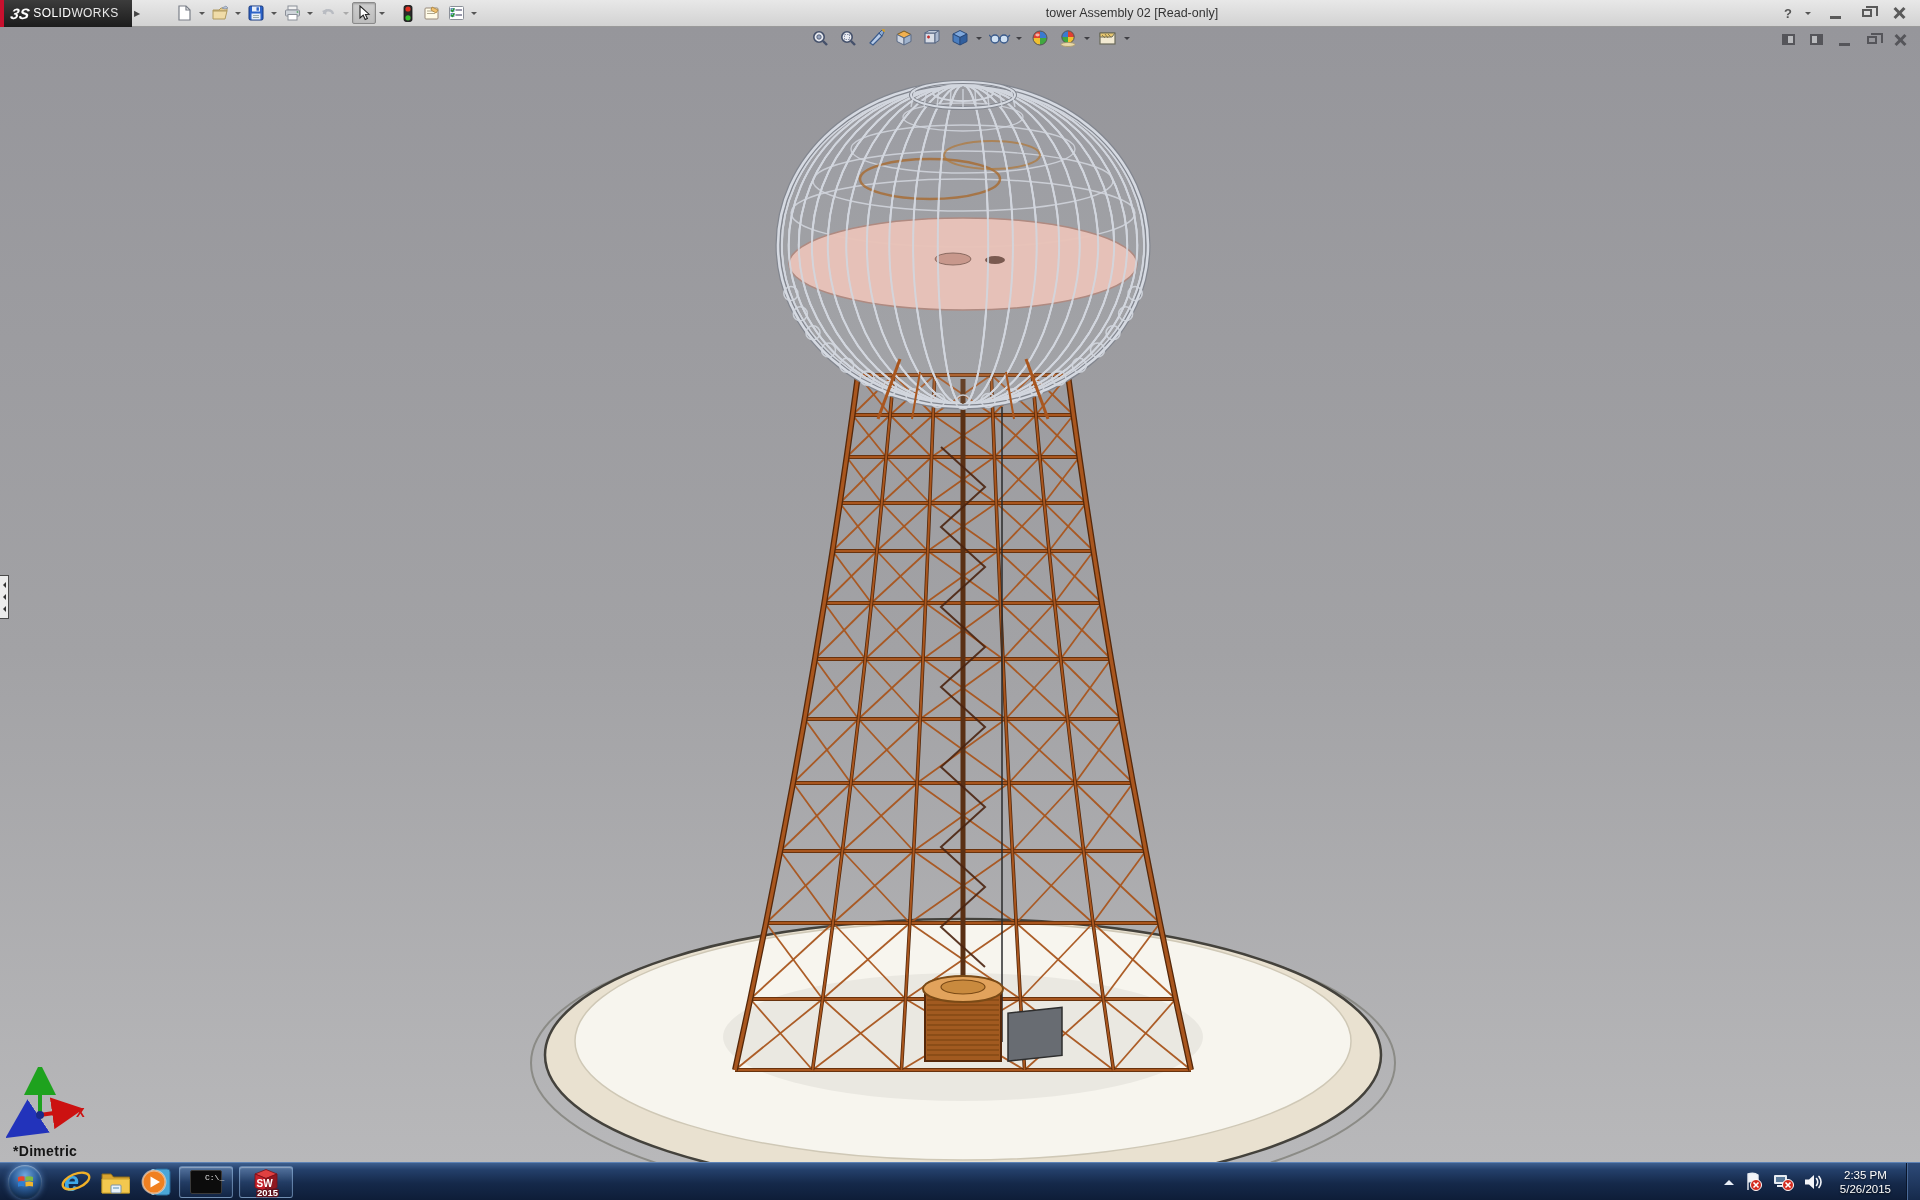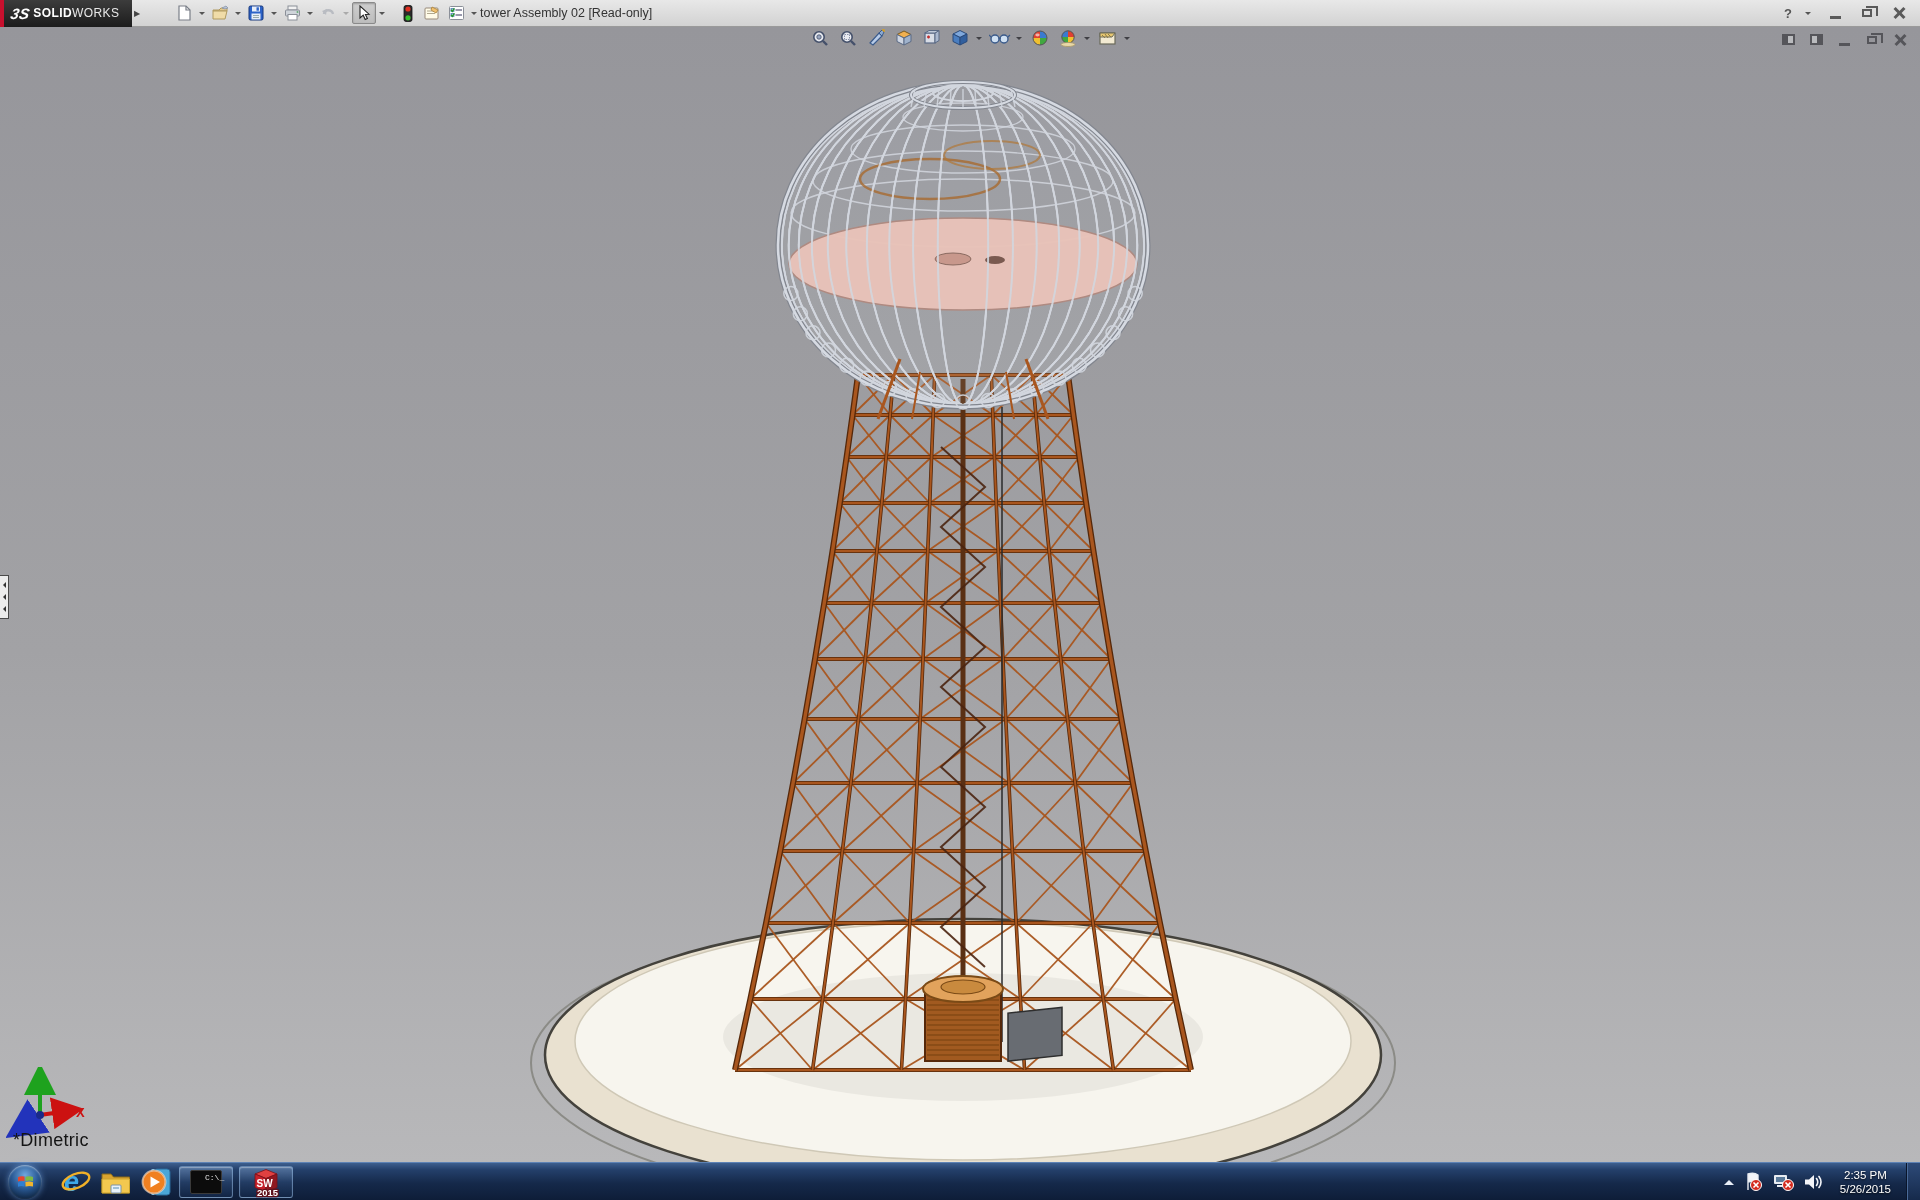--- a/index.html
+++ b/index.html
@@ -8,30 +8,30 @@
 
   
   .titlebar { position:absolute; top:0; left:0; width:1920px; height:27px;
     background:linear-gradient(#e8e8e8,#d2d2d2); border-bottom:1px solid #9a9a9a;
     display:flex; align-items:center; }
   .logo-block { width:132px; height:27px; background:linear-gradient(#3c3c3c,#1c1c1c);
     border-left:4px solid #c8102e; display:flex; align-items:center; padding-left:7px; gap:4px; flex:0 0 auto;}
   .logo-mark { color:#fff; font-style:italic; font-weight:bold; font-size:15px; transform:skewX(-12deg); }
   .logo-text { color:#fff; font-size:12px; letter-spacing:.4px; }
   .logo-text .w { font-weight:300; color:#e8e8e8; }
-  .logo-text .s { font-weight:bold; }
+  .logo-text .s { font-weight:normal; }
   .expand-chev { width:10px; height:27px; display:flex;align-items:center;justify-content:center; color:#444; font-size:8px; flex:0 0 auto;}
   .tb-icons { display:flex; align-items:center; margin-left:30px; flex:0 0 auto; }
   .tb-btn { width:24px; height:22px; display:flex; align-items:center; justify-content:center; border:1px solid transparent; border-radius:2px; position:relative;}
   .tb-btn.pressed { background:linear-gradient(#cfcfcf,#bdbdbd); border:1px solid #8a8a8a; box-shadow:inset 0 1px 2px rgba(0,0,0,.25);}
   .caret { width:12px; height:22px; display:flex; align-items:center; justify-content:center; }
   .caret::after { content:""; border:3.5px solid transparent; border-top-color:#555; margin-top:4px; }
   .caret.dis::after { border-top-color:#aaa; }
   .tb-gap { width:8px; }
-  .title-center { flex:1; font-size:12.5px; color:#333; }
+  .title-center { flex:1; text-align:center; font-size:12.5px; color:#333; }
   .tbar-right { display:flex; align-items:center; gap:10px; padding-right:10px; flex:0 0 auto;}
   .help-q { font-size:13px; font-weight:bold; color:#555; }
   .winbtn { width:22px; height:18px; display:flex; align-items:center; justify-content:center; position:relative; }
   .glyph-min { width:11px; height:3px; background:#5a5a5a; margin-top:9px;}
   .glyph-restore { width:10px; height:8px; border:2px solid #5a5a5a; position:relative; background:transparent;}
   .glyph-restore::before { content:""; position:absolute; left:2px; top:-5px; width:10px; height:8px; border:2px solid #5a5a5a; border-bottom:none; border-left:none;}
   .glyph-close { position:relative; width:12px; height:12px; }
   .glyph-close::before,.glyph-close::after { content:""; position:absolute; left:5px; top:-1px; width:3px; height:14px; background:#5a5a5a;}
   .glyph-close::before { transform:rotate(45deg);} .glyph-close::after { transform:rotate(-45deg);}
 
@@ -55,21 +55,21 @@
   .cw-restore::before { content:""; position:absolute; left:2px; top:-5px; width:10px; height:8px; border:2px solid #55555a; border-bottom:none; border-left:none;}
   .cw-close { position:relative; width:12px; height:12px;}
   .cw-close::before,.cw-close::after{ content:""; position:absolute; left:5px; top:-1px; width:3px; height:14px; background:#55555a;}
   .cw-close::before{ transform:rotate(45deg);} .cw-close::after{ transform:rotate(-45deg);}
 
   .splitter-tab { position:absolute; left:0; top:548px; width:9px; height:44px;
     background:#ececec; border:1px solid #4a4a4a; border-left:none; display:flex; flex-direction:column;
     align-items:center; justify-content:space-evenly; }
   .splitter-tab i { width:0; height:0; border:3px solid transparent; border-right-color:#333; margin-right:2px;}
 
-  .view-label { position:absolute; left:13px; bottom:11px; font-size:18px; font-weight:normal; color:#141414; letter-spacing:.3px;}
+  .view-label { position:absolute; left:13px; bottom:3px; font-size:14px; font-weight:bold; color:#141414; letter-spacing:.3px;}
   .triad { position:absolute; left:6px; top:1040px; }
 
   
   .taskbar { position:absolute; left:0; top:1162px; width:1920px; height:38px;
     background:linear-gradient(#3d5f8f 0%, #24406b 18%, #15294a 55%, #0e1d38 100%);
     border-top:1px solid #5d82b5; display:flex; align-items:center; }
   .tk-left { display:flex; align-items:center; height:38px; }
   .orb { width:34px; height:34px; margin:0 14px 0 8px; border-radius:50%;
     background:radial-gradient(circle at 50% 30%, #6fa7dd 0%, #2a5a96 45%, #102744 80%, #0a1a30 100%);
     box-shadow:0 0 6px rgba(120,180,255,.55), inset 0 1px 2px rgba(255,255,255,.5);

